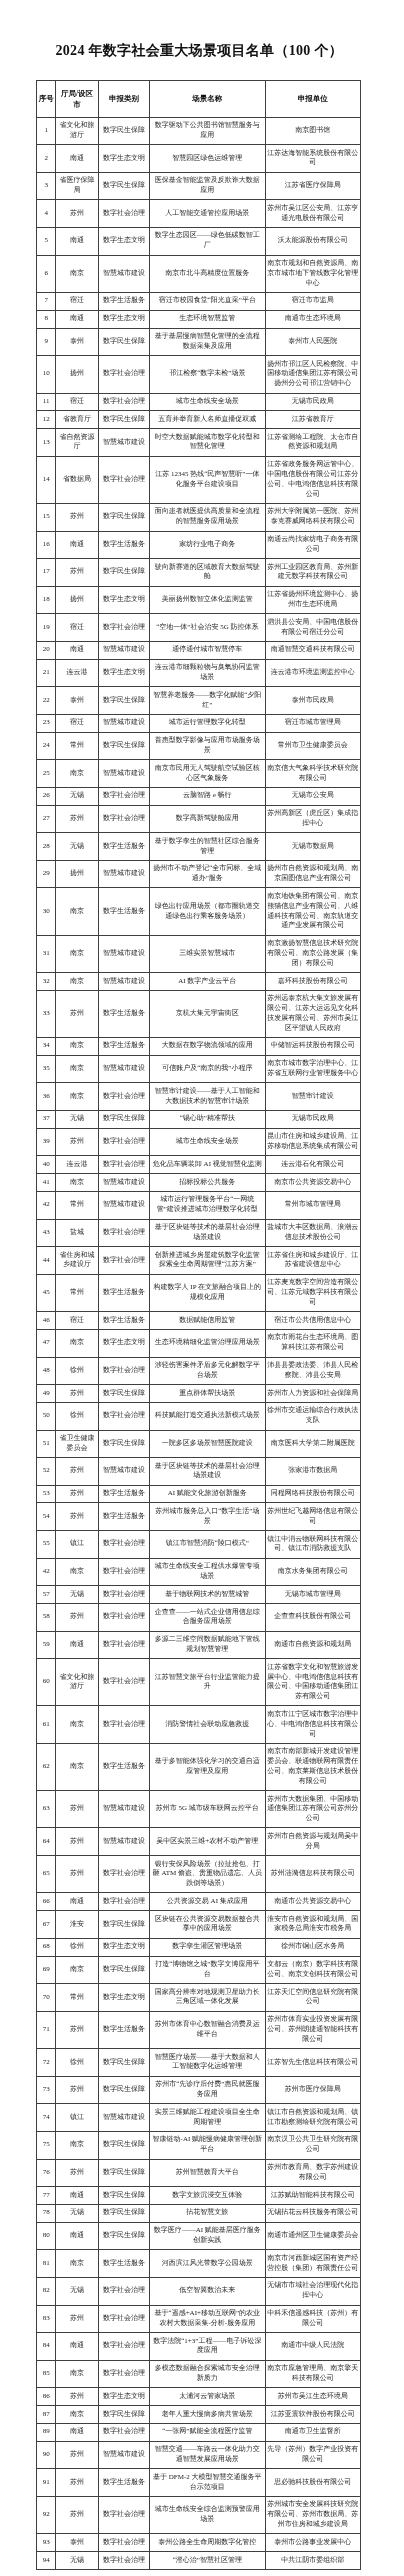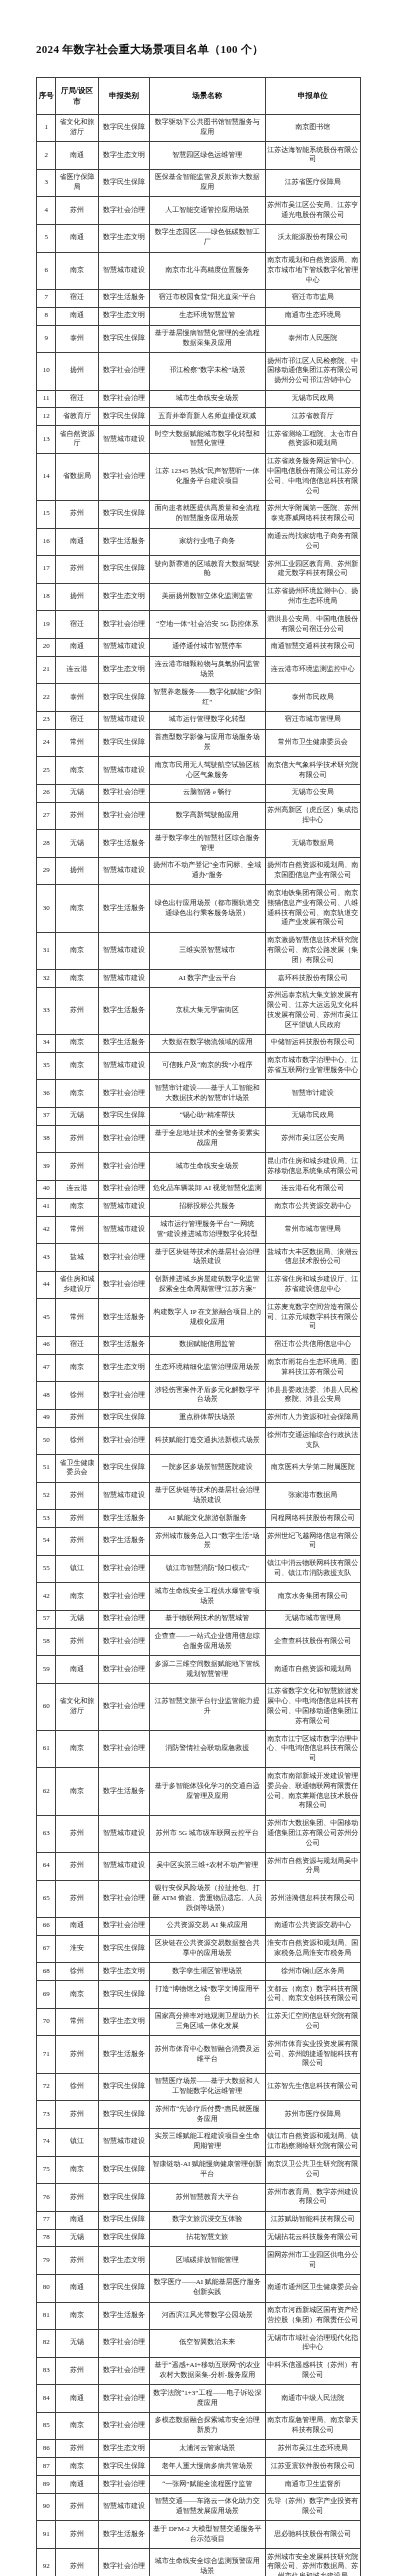--- a/index.html
+++ b/index.html
@@ -9,22 +9,22 @@
     color: #1f1f1f;
     -webkit-font-smoothing: antialiased;
   }
   .page {
     width: 404px;
     box-sizing: border-box;
     padding: 42px 61px 23px 36px;
     background: #ffffff;
   }
   .doc-title {
-    text-align: left;
-    font-size: 11px;
+    text-align: right;
+    font-size: 14px;
     font-weight: bold;
     letter-spacing: 0.3px;
     color: #111;
     margin: 0 0 19.6px 0;
   }
   table.projects {
     border-collapse: collapse;
     table-layout: fixed;
     width: 308px;
     background: #fff;
@@ -323,27 +323,20 @@
           <td class="col4">智慧审计建设</td>
         </tr>
         <tr>
           <td class="col0">37</td>
           <td class="col1">无锡</td>
           <td class="col2">数字民生保障</td>
           <td class="col3">“锡心助”精准帮扶</td>
           <td class="col4">无锡市民政局</td>
         </tr>
         <tr>
-          <td class="col0">38</td>
-          <td class="col1">苏州</td>
-          <td class="col2">数字社会治理</td>
-          <td class="col3">基于全息地址技术的全警务要素实战应用</td>
-          <td class="col4">苏州市吴江区公安局</td>
-        </tr>
-        <tr>
           <td class="col0">39</td>
           <td class="col1">苏州</td>
           <td class="col2">数字社会治理</td>
           <td class="col3">城市生命线安全场景</td>
           <td class="col4">昆山市住房和城乡建设局、江苏移动信息系统集成有限公司</td>
         </tr>
         <tr>
           <td class="col0">40</td>
           <td class="col1">连云港</td>
           <td class="col2">数字社会治理</td>
@@ -608,27 +601,20 @@
           <td class="col2">数字民生保障</td>
           <td class="col3">数字文旅沉浸交互体验</td>
           <td class="col4">江苏赋助智能科技有限公司</td>
         </tr>
         <tr>
           <td class="col0">78</td>
           <td class="col1">无锡</td>
           <td class="col2">数字民生保障</td>
           <td class="col3">拈花智慧文旅</td>
           <td class="col4">无锡拈花云科技服务有限公司</td>
-        </tr>
-        <tr>
-          <td class="col0">79</td>
-          <td class="col1">苏州</td>
-          <td class="col2">数字生态文明</td>
-          <td class="col3">区域碳排放智能管理</td>
-          <td class="col4">国网苏州市工业园区供电分公司</td>
         </tr>
         <tr>
           <td class="col0">80</td>
           <td class="col1">南通</td>
           <td class="col2">数字民生保障</td>
           <td class="col3">数字医疗——AI 赋能基层医疗服务创新实践</td>
           <td class="col4">南通市通州区卫生健康委员会</td>
         </tr>
         <tr>
           <td class="col0">81</td>

